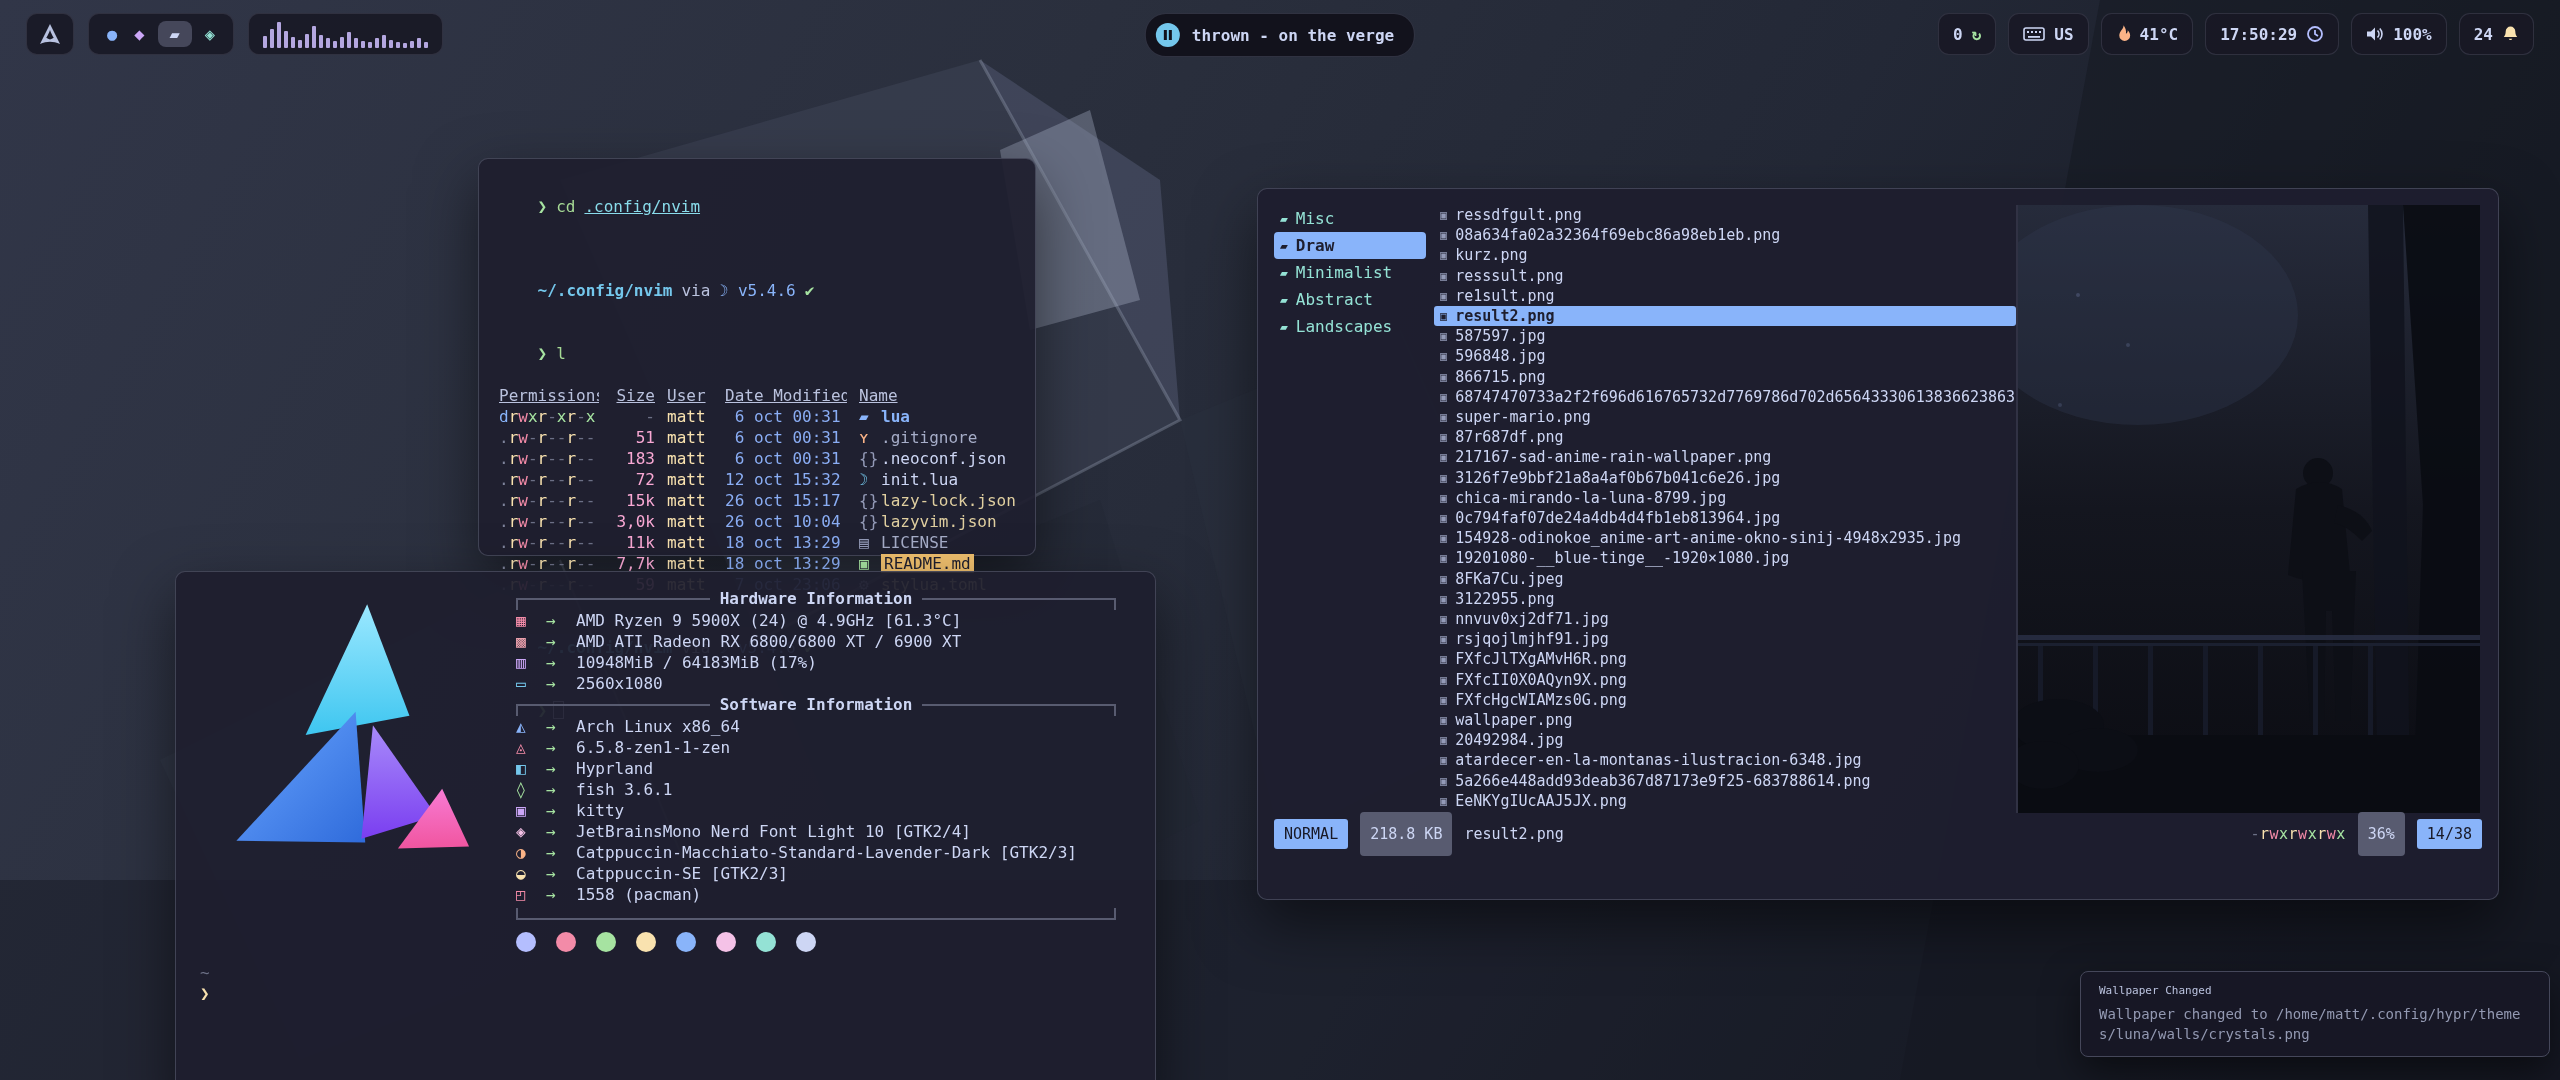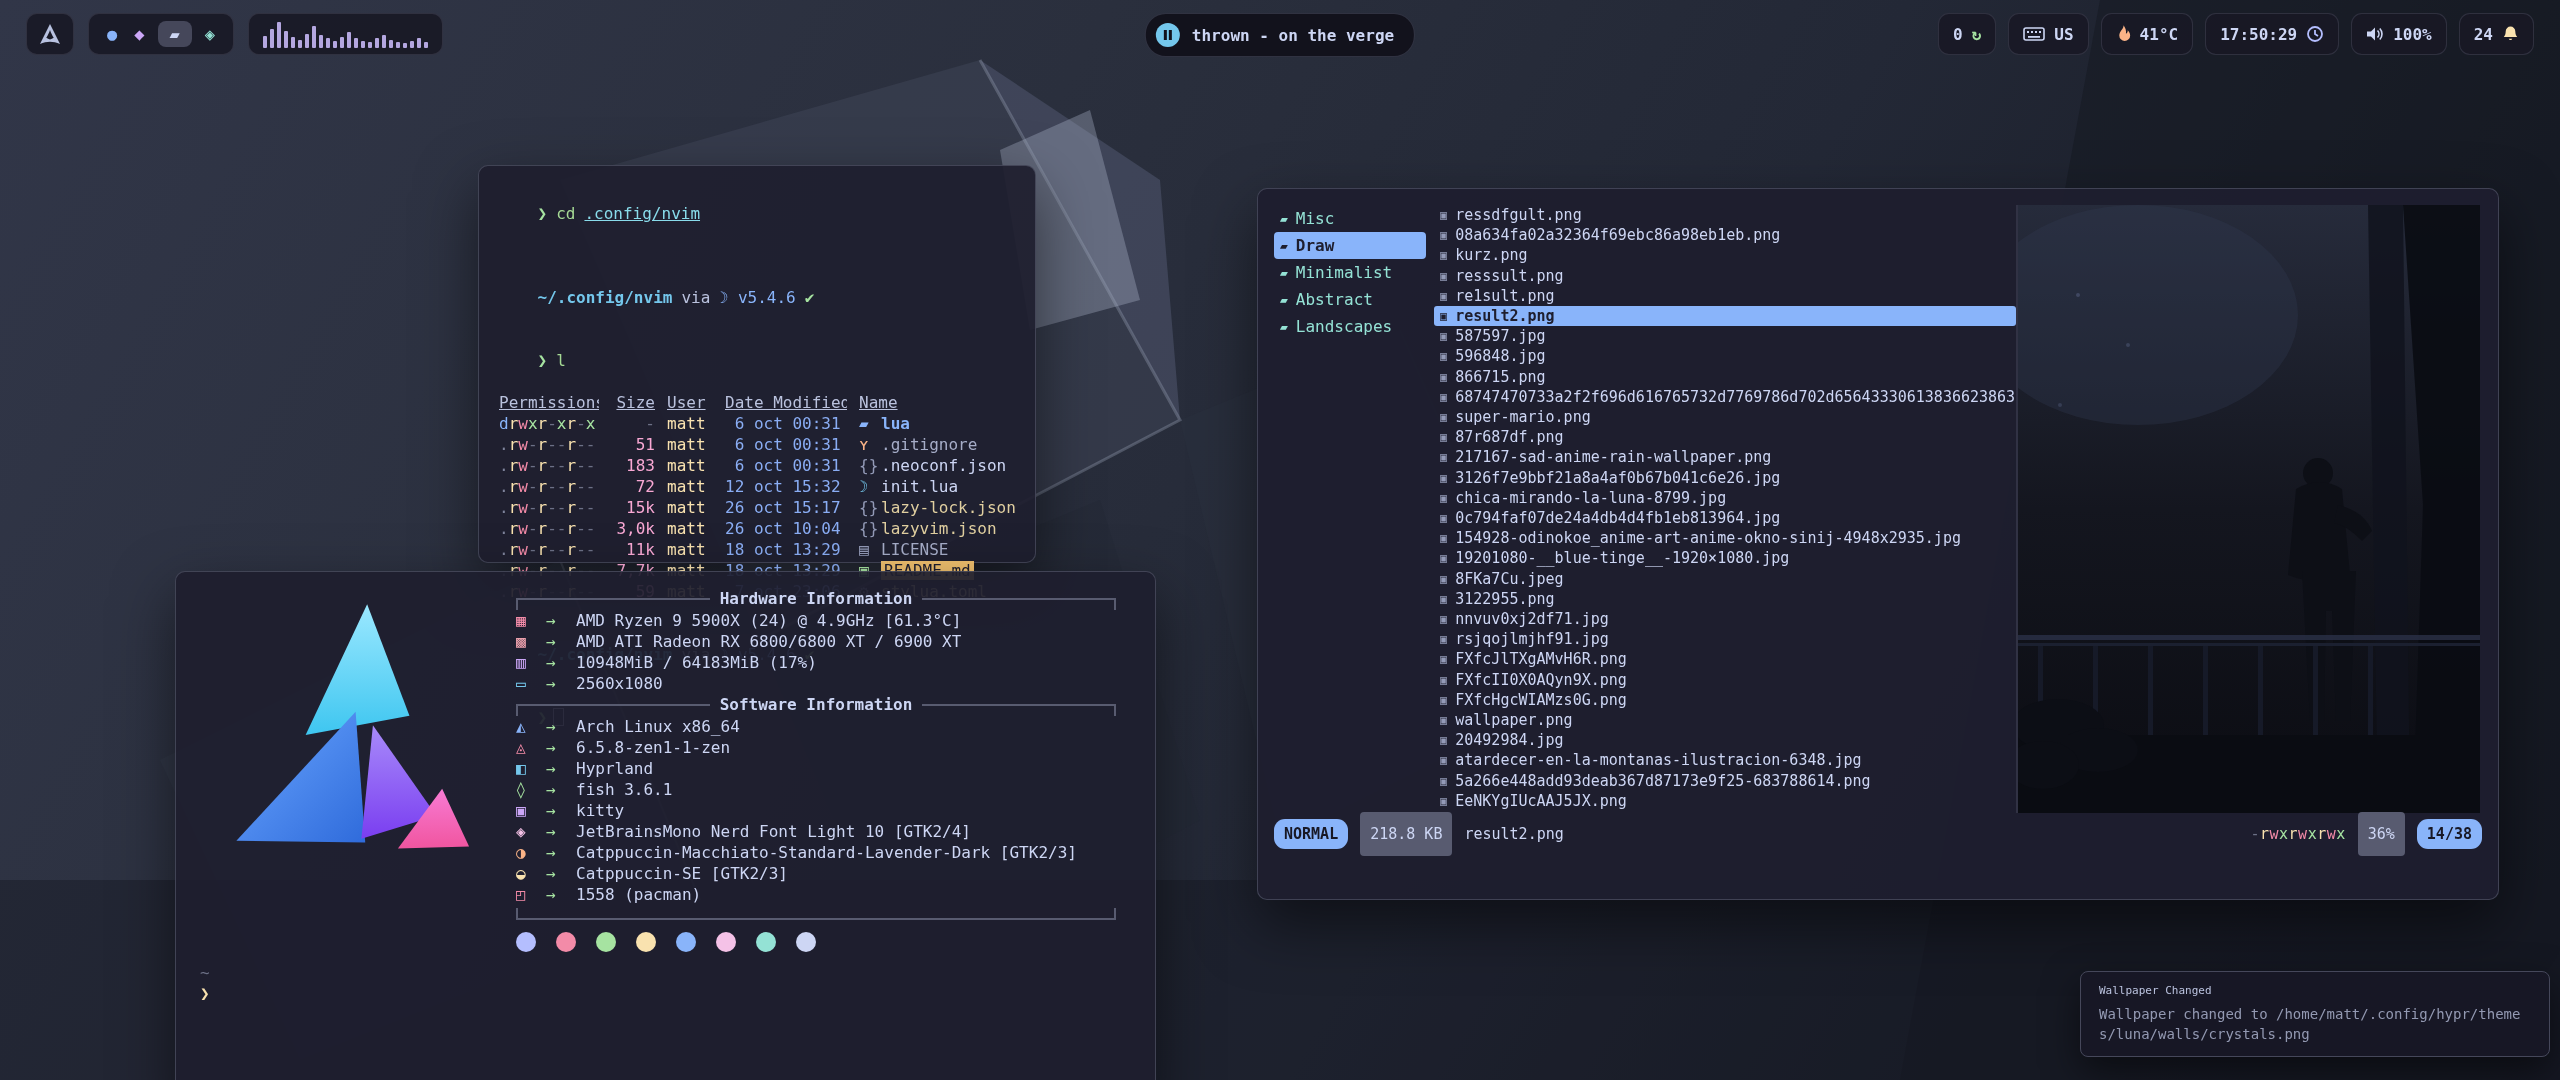--- a/index.html
+++ b/index.html
@@ -20,21 +20,21 @@
   .vbars{display:flex;align-items:flex-end;gap:3px;height:28px;}
   .vbar{width:4px;background:#b4a7e0;border-radius:1px;}
   .media-pill{position:absolute;left:50%;top:0;transform:translateX(-50%);background:rgba(17,17,27,0.94);height:42px;border-radius:21px;display:flex;align-items:center;gap:12px;padding:0 20px 0 10px;color:#cdd6f4;font-size:16px;font-weight:bold;border:1px solid rgba(69,71,90,0.6);}
   .media-icon{width:24px;height:24px;border-radius:50%;background:#74c7ec;position:relative;flex:none;}
   .media-icon::before{content:"";position:absolute;left:8px;top:7px;width:3px;height:10px;background:#11111b;box-shadow:5px 0 0 #11111b;}
   .mod-icon{display:flex;align-items:center;}
   .txt-icon{font-weight:bold;}
   
   .window{position:absolute;background:rgba(30,30,46,0.93);border:1px solid rgba(108,112,134,0.45);border-radius:10px;box-shadow:0 24px 60px rgba(0,0,0,0.5);box-sizing:border-box;}
   
-  .term{left:478px;top:158px;width:558px;height:398px;padding:16px 20px;font-size:16px;line-height:21px;color:#cdd6f4;margin-top:7px;}
+  .term{left:478px;top:158px;width:558px;height:398px;padding:16px 20px;font-size:16px;line-height:21px;color:#cdd6f4;}
   .tline{white-space:pre;}
   .p-prompt{color:#a6e3a1;font-weight:bold;}
   .p-cmd{color:#a6da95;}
   .p-arg{color:#89dceb;text-decoration:underline;}
   .p-path{color:#74c7ec;font-weight:bold;}
   .p-dim{color:#bac2de;}
   .p-moon{color:#89b4fa;}
   .p-ver{color:#89b4fa;}
   .p-ok{color:#a6e3a1;font-weight:bold;}
   .sp{margin-right:9px;}
@@ -78,21 +78,21 @@
   .dir-row .dicon{font-size:13px;}
   .dir-row.selected{background:#89b4fa;color:#1e1e2e;font-weight:bold;}
   .fm-files{flex:1;font-size:15px;line-height:20.2px;color:#cdd6f4;overflow:hidden;padding-left:8px;}
   .file-row{display:flex;gap:8px;white-space:nowrap;overflow:hidden;padding:0 6px;border-radius:3px;align-items:center;}
   .file-row .file-icon{color:#939ab7;font-size:12px;}
   .file-row.selected{background:#89b4fa;color:#1e1e2e;font-weight:bold;}
   .file-row.selected .file-icon{color:#1e1e2e;}
   .fm-preview{width:464px;flex:none;border-left:2px solid #313244;}
   .fm-preview svg{display:block;}
   .fm-status{display:flex;align-items:center;gap:12px;height:30px;margin-top:6px;font-size:15px;color:#cdd6f4;}
-  .badge-blue{background:#89b4fa;color:#181825;font-weight:bold;padding:6px 10px;border-radius:11px;}
+  .badge-blue{background:#89b4fa;color:#181825;font-weight:normal;padding:6px 10px;border-radius:3px;}
   .badge-grey{background:#585b70;color:#cdd6f4;padding:13px 10px;border-radius:4px;}
   .spacer{flex:1;}
   .fm-perms{letter-spacing:0.5px;}
   
   .notif{left:2080px;top:971px;width:470px;padding:12px 18px;background:rgba(24,24,37,0.97);border:1px solid #45475a;border-radius:8px;box-shadow:0 14px 36px rgba(0,0,0,0.5);box-sizing:border-box;position:absolute;}
   .notif-title{font-size:11px;color:#bac2de;margin-bottom:7px;}
   .notif-body{font-size:14px;color:#9399b2;line-height:20px;word-break:break-all;}
 </style>
 </head>
 <body>

